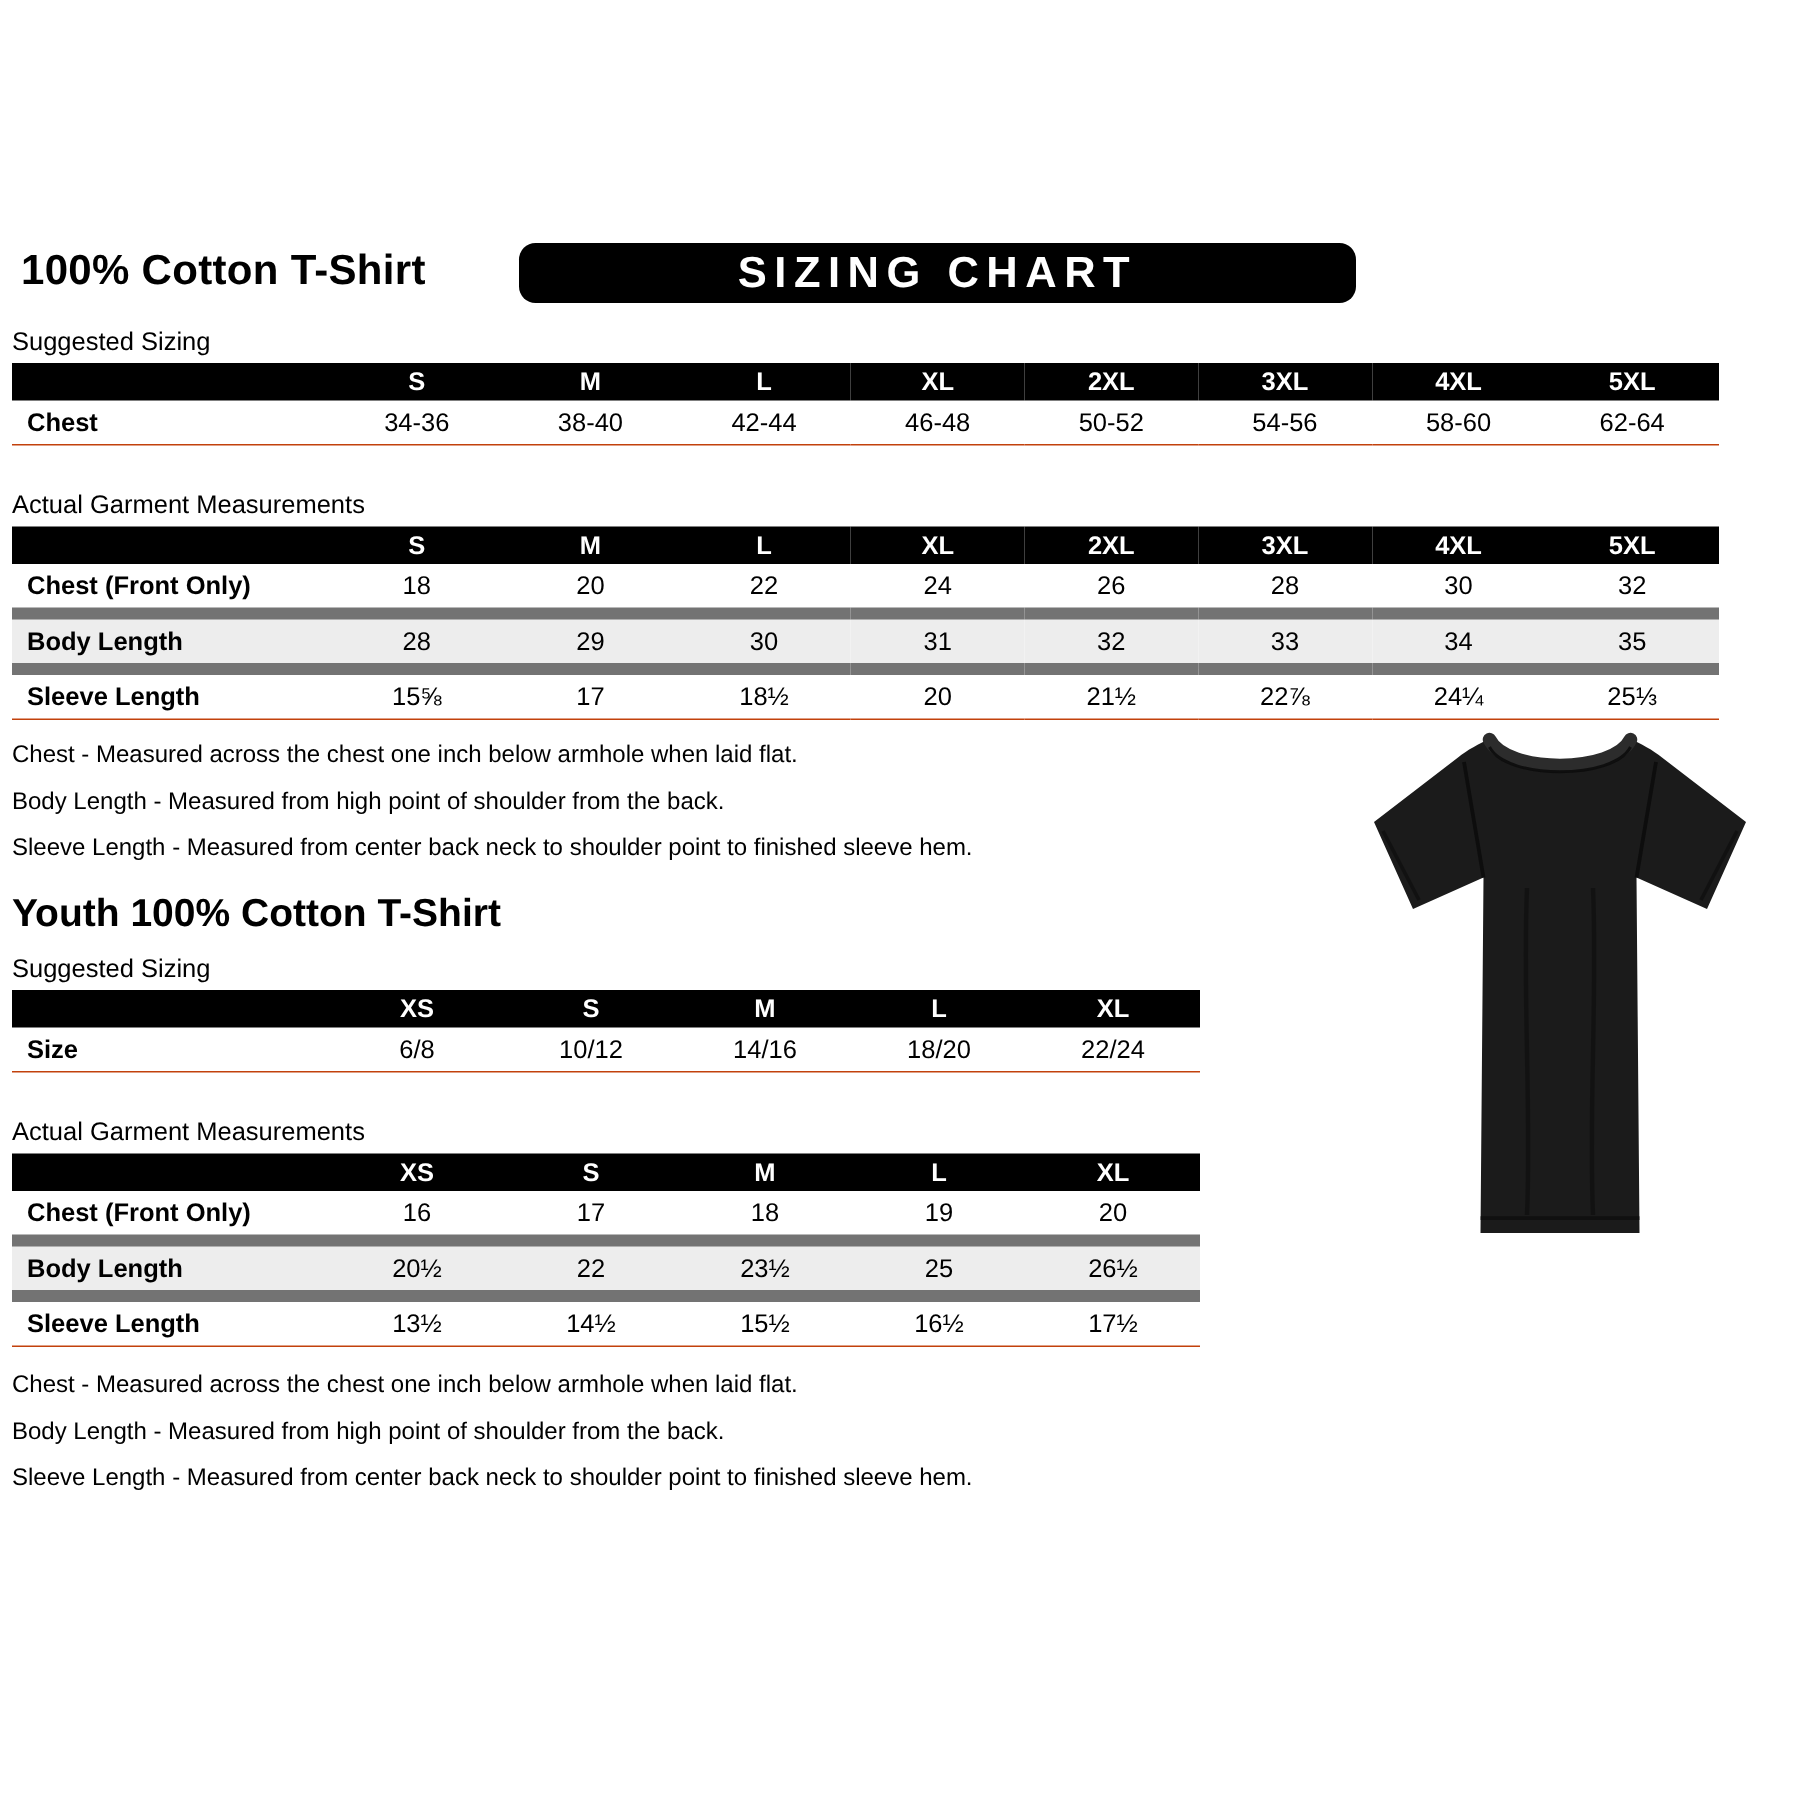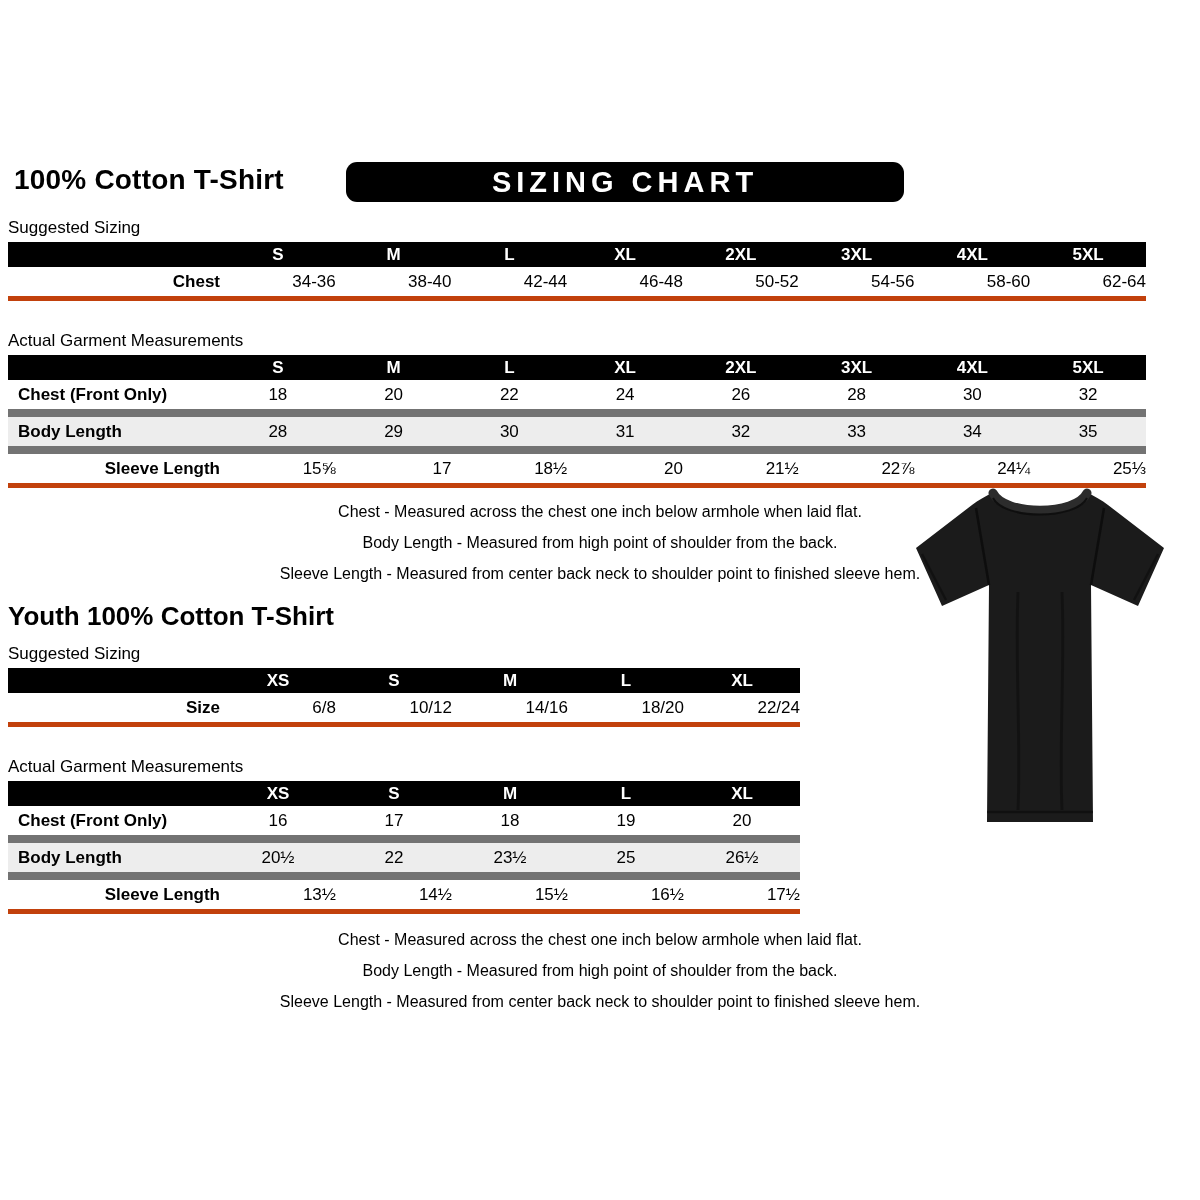--- a/index.html
+++ b/index.html
@@ -19,22 +19,22 @@
   .section-label{font-size:17px;margin:8px 0 4px 0;}
   .mt-lg{margin-top:30px;}
   table{border-collapse:collapse;table-layout:fixed;}
   table.adult{width:1138px;}
   table.youth{width:792px;}
   col.lbl{width:212px;}
   th{background:#000;color:#fff;font-weight:700;font-size:17px;height:25px;text-align:center;padding:0;}
   td{font-size:17px;height:29px;text-align:center;border-bottom:8px solid #737373;padding:0;}
   td.lbl{text-align:left;font-weight:700;padding-left:10px;}
   tbody tr:nth-child(even) td{background:#ededed;}
-  tbody tr:last-child td{border-bottom:5px solid #c2410c;text-align:right;}
-  .notes{margin-top:15px;text-align:center;}
+  tbody tr:last-child td{border-bottom:1px solid #c2410c;}
+  .notes{margin-top:15px;}
   .note{font-size:16px;margin:0 0 13px 0;}
   .youth-title{font-size:26px;font-weight:700;margin:18px 0 0 0;}
   .tshirt{position:absolute;left:890px;top:472px;width:300px;height:368px;}
   .tshirt svg{display:block;width:100%;height:100%;}
 </style>
 </head>
 <body>
 
 <div class="content">
 

